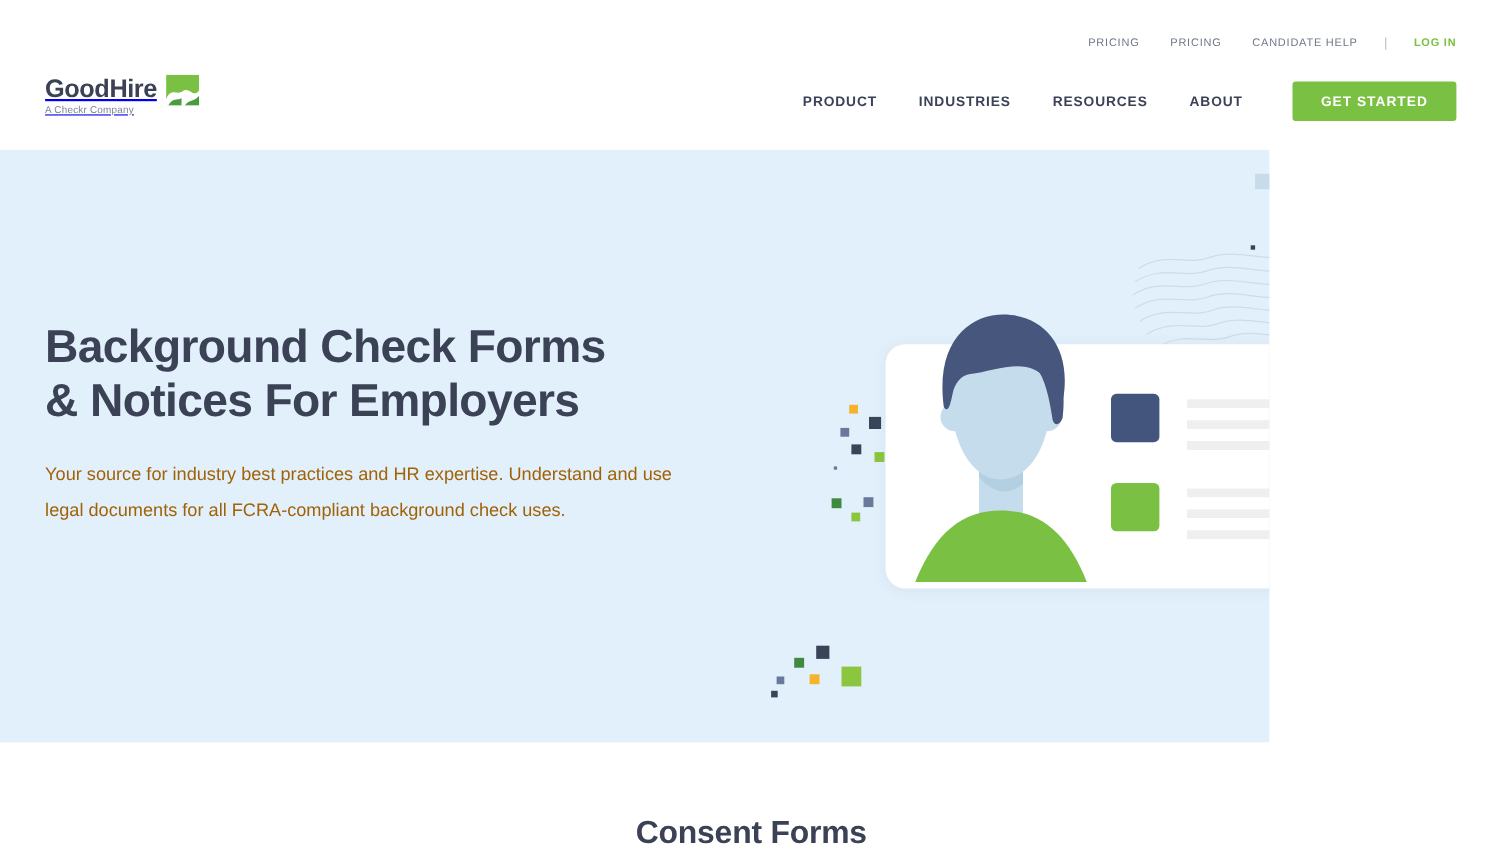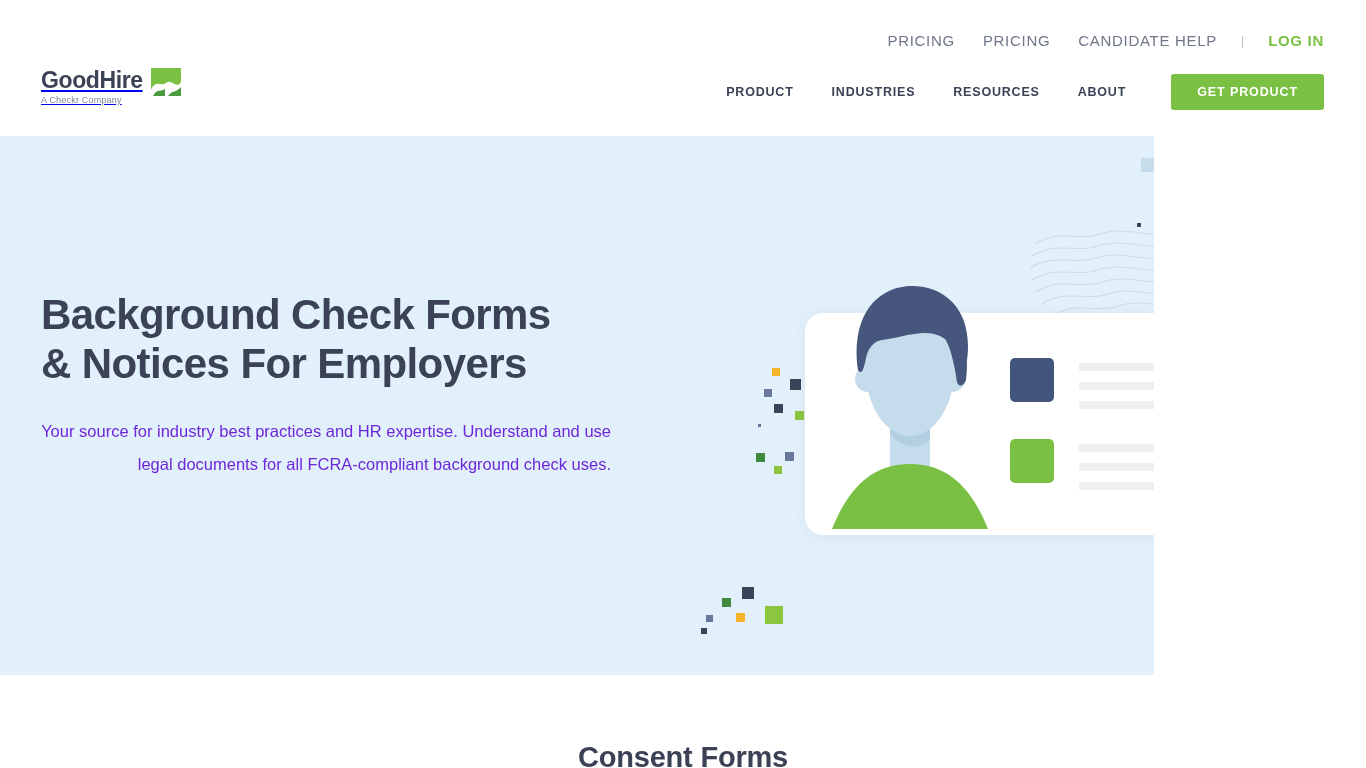--- a/index.html
+++ b/index.html
@@ -29,21 +29,21 @@
     font-size:9px; color:#7c8496; letter-spacing:0.2px;
     margin-top:3px; font-weight:400;
   }
   .logo-mark { width:30px; height:28px; margin-top:0px; }
 
   .topnav {
     position:absolute; right:42px; top:32px;
     display:flex; align-items:center; gap:0;
   }
   .topnav a {
-    font-size:15px; letter-spacing:0.7px; color:#6e7687;
+    font-size:10px; letter-spacing:0.7px; color:#6e7687;
     text-decoration:none; font-weight:500; padding:0 14px;
   }
   .topnav .divider { color:#b9bec9; font-size:12px; padding:0 10px; }
   .topnav a.login { color:#7ac143; font-weight:bold; padding-right:0; }
 
   .mainnav {
     position:absolute; right:42px; top:74px;
     display:flex; align-items:center;
   }
   .mainnav a {
@@ -62,22 +62,22 @@
   .hero {
     position:absolute; left:0; top:136px; width:1154px; height:539px;
     background:#e2f0fb; overflow:hidden;
   }
   .hero-text { position:absolute; left:41px; top:154px; width:640px; z-index:6; }
   .hero-h1 {
     font-size:42px; font-weight:bold; color:#3b4256;
     line-height:1.17; letter-spacing:-0.6px;
   }
   .hero-p {
-    margin-top:27px; font-size:16.5px; color:#6d28d9;
-    line-height:2.0; max-width:570px;text-align:right;
+    margin-top:27px; font-size:16.5px; color:#a16207;
+    line-height:2.0; max-width:570px;
   }
 
   
   .deco { position:absolute; left:0; top:0; width:1366px; height:539px; }
   .sq { position:absolute; }
 
   .waves { position:absolute; left:1030px; top:90px; width:220px; height:110px; opacity:.55; }
 
   
   .idcard {
@@ -139,21 +139,21 @@
       <a href="#">CANDIDATE HELP</a>
       <span class="divider">|</span>
       <a href="#" class="login">LOG IN</a>
     </nav>
 
     <nav class="mainnav">
       <a href="#">PRODUCT</a>
       <a href="#">INDUSTRIES</a>
       <a href="#">RESOURCES</a>
       <a href="#">ABOUT</a>
-      <button class="cta-btn">GET PRODUCT</button>
+      <button class="cta-btn">GET STARTED</button>
     </nav>
   </header>
 
   <section class="hero">
 
     <svg class="waves" viewBox="0 0 220 110">
       <g fill="none" stroke="#b9cddd" stroke-width="1.1">
         <path d="M5 18 C30 2, 48 16, 70 8 C96 -1, 120 14, 148 6 C172 -1, 196 10, 215 4"></path>
         <path d="M2 30 C28 14, 46 28, 68 20 C94 11, 118 26, 146 18 C170 11, 194 22, 214 16"></path>
         <path d="M0 42 C26 26, 44 40, 66 32 C92 23, 116 38, 144 30 C168 23, 192 34, 213 28"></path>

